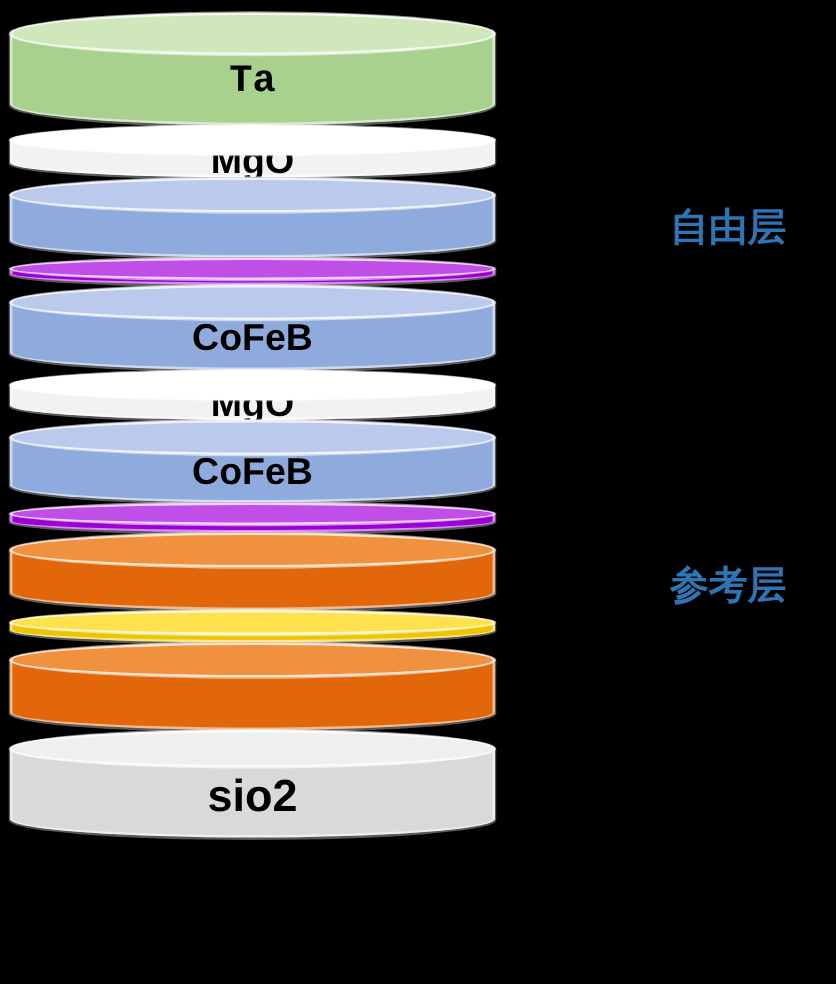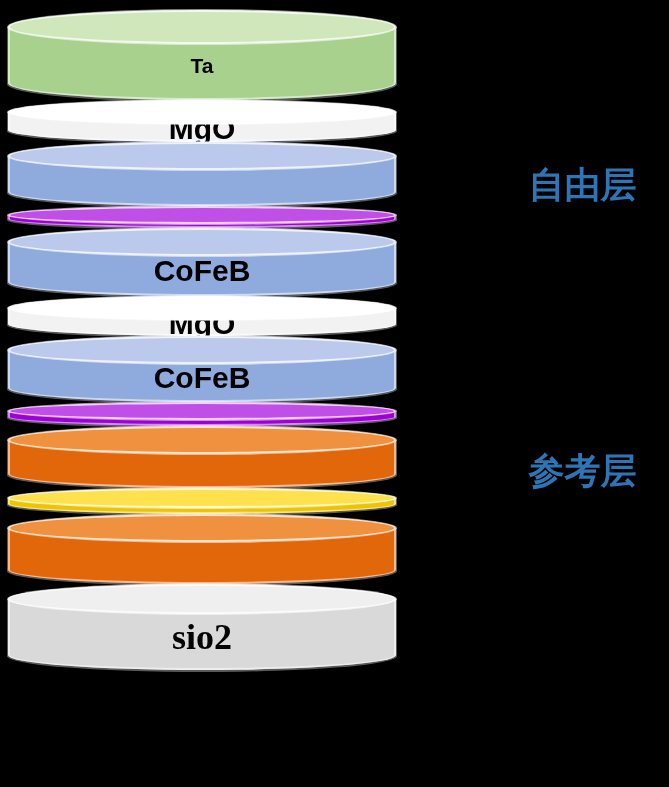--- a/index.html
+++ b/index.html
@@ -52,32 +52,33 @@
   }
   .layer-label {
     font-weight: bold;
     font-size: 30px;
     color: #000;
     line-height: 1;
     padding-top: 4px;
     font-family: "Liberation Sans", sans-serif;
   }
   .layer-label.big {
-    font-size: 21px;
+    font-size: 31px;
+    font-family: Liberation Mono, monospace;
   }
   .layer-label.serif {
-    font-family: Liberation Serif, serif;
+    font-family: Liberation Sans, sans-serif;
     font-size: 36px;
   }
   .annotation {
     position: absolute;
     left: 500px;
     width: 165px;
     text-align: center;
-    font-size: 36px;
+    font-size: 31px;
     font-weight: bold;
     font-family: "Liberation Sans", "DejaVu Sans", sans-serif;
     line-height: 1.2;
   }
   .annotation.free { top: 163px; }
   .annotation.ref  { top: 449px; }
 </style>
 </head>
 <body>
 

